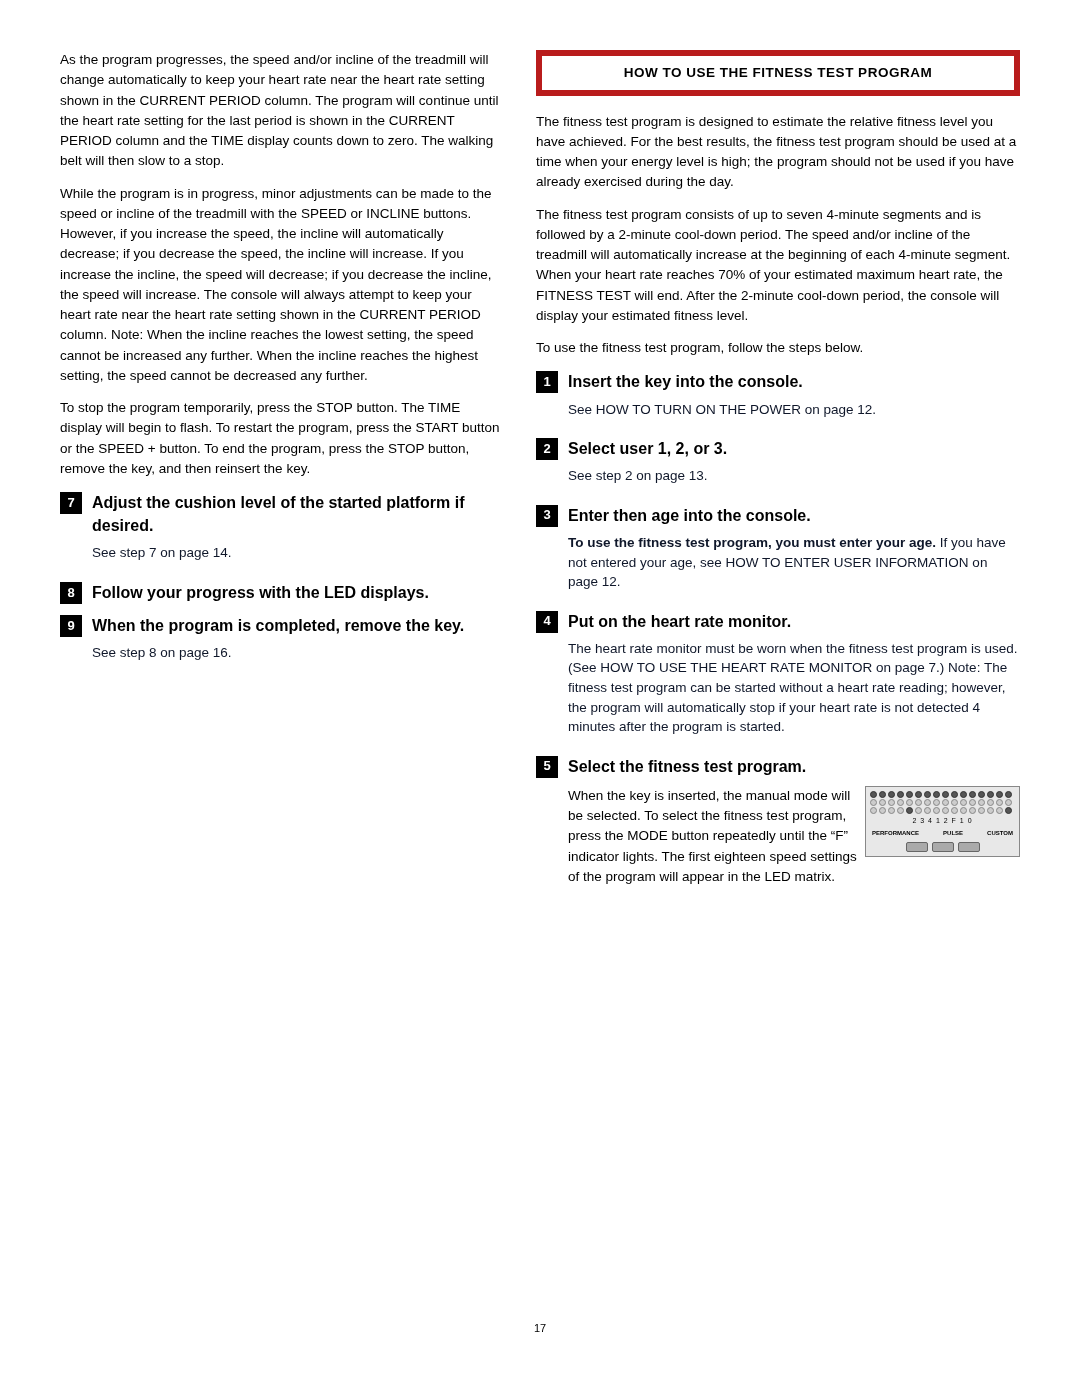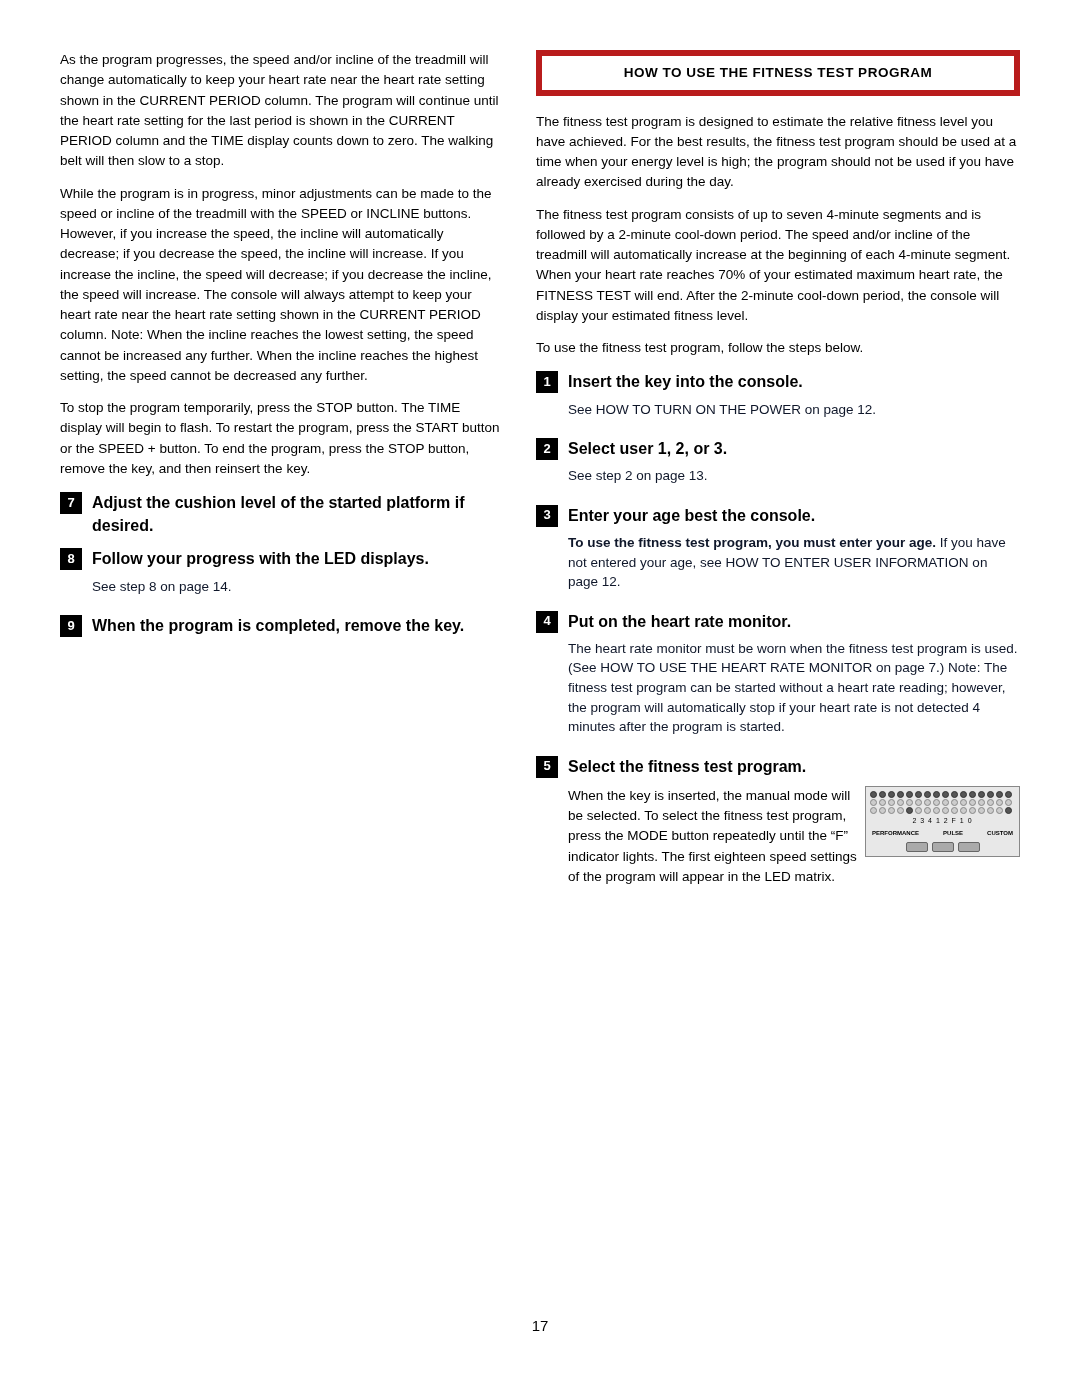--- a/index.html
+++ b/index.html
@@ -95,21 +95,21 @@
     .step-note {
       font-size: 13.5px;
       color: #0f172a;
       margin-top: 6px;
       margin-bottom: 8px;
     }
 
     .page-number-row {
       text-align: center;
       margin-top: 42px;
-      font-size: 15px;
+      font-size: 11px;
     }
 
     .inline-image-row {
       display: flex;
       flex-direction: row;
       align-items: flex-start;
       gap: 4px;
       margin-top: 8px;
     }
 
@@ -197,35 +197,36 @@
     <div class="left-col">
 
       <p>As the program progresses, the speed and/or incline of the treadmill will change automatically to keep your heart rate near the heart rate setting shown in the CURRENT PERIOD column. The program will continue until the heart rate setting for the last period is shown in the CURRENT PERIOD column and the TIME display counts down to zero. The walking belt will then slow to a stop.</p>
       <p>While the program is in progress, minor adjustments can be made to the speed or incline of the treadmill with the SPEED or INCLINE buttons. However, if you increase the speed, the incline will automatically decrease; if you decrease the speed, the incline will increase. If you increase the incline, the speed will decrease; if you decrease the incline, the speed will increase. The console will always attempt to keep your heart rate near the heart rate setting shown in the CURRENT PERIOD column. Note: When the incline reaches the lowest setting, the speed cannot be increased any further. When the incline reaches the highest setting, the speed cannot be decreased any further.</p>
       <p>To stop the program temporarily, press the STOP button. The TIME display will begin to flash. To restart the program, press the START button or the SPEED + button. To end the program, press the STOP button, remove the key, and then reinsert the key.</p>
 
       <div class="numbered-step">
         <div class="step-number-box">7</div>
         <div class="step-content">
           <span class="step-title">Adjust the cushion level of the started platform if desired.</span>
+          <div class="step-note">See step 7 on page 14.</div>
         </div>
       </div>
 
       <div class="numbered-step">
         <div class="step-number-box">8</div>
         <div class="step-content">
           <span class="step-title">Follow your progress with the LED displays.</span>
-          <div class="step-note">See step 8 on page 14.</div>
         </div>
       </div>
 
       <div class="numbered-step">
         <div class="step-number-box">9</div>
         <div class="step-content">
           <span class="step-title">When the program is completed, remove the key.</span>
+          <div class="step-note">See step 8 on page 16.</div>
         </div>
       </div>
 
     </div>
 
     <div class="right-col">
 
       <div class="section-header">
         <span class="section-header-text">HOW TO USE THE FITNESS TEST PROGRAM</span>
       </div>
@@ -246,21 +247,21 @@
         <div class="step-number-box">2</div>
         <div class="step-content">
           <span class="step-title">Select user 1, 2, or 3.</span>
           <div class="step-note">See step 2 on page 13.</div>
         </div>
       </div>
 
       <div class="numbered-step">
         <div class="step-number-box">3</div>
         <div class="step-content">
-          <span class="step-title">Enter your age best the console.</span>
+          <span class="step-title">Enter then age into the console.</span>
           <div class="step-note">
             <strong>To use the fitness test program, you must enter your age.</strong><span> If you have not entered your age, see HOW TO ENTER USER INFORMATION on page 12.</span>
           </div>
         </div>
       </div>
 
       <div class="numbered-step">
         <div class="step-number-box">4</div>
         <div class="step-content">
           <span class="step-title">Put on the heart rate monitor.</span>

